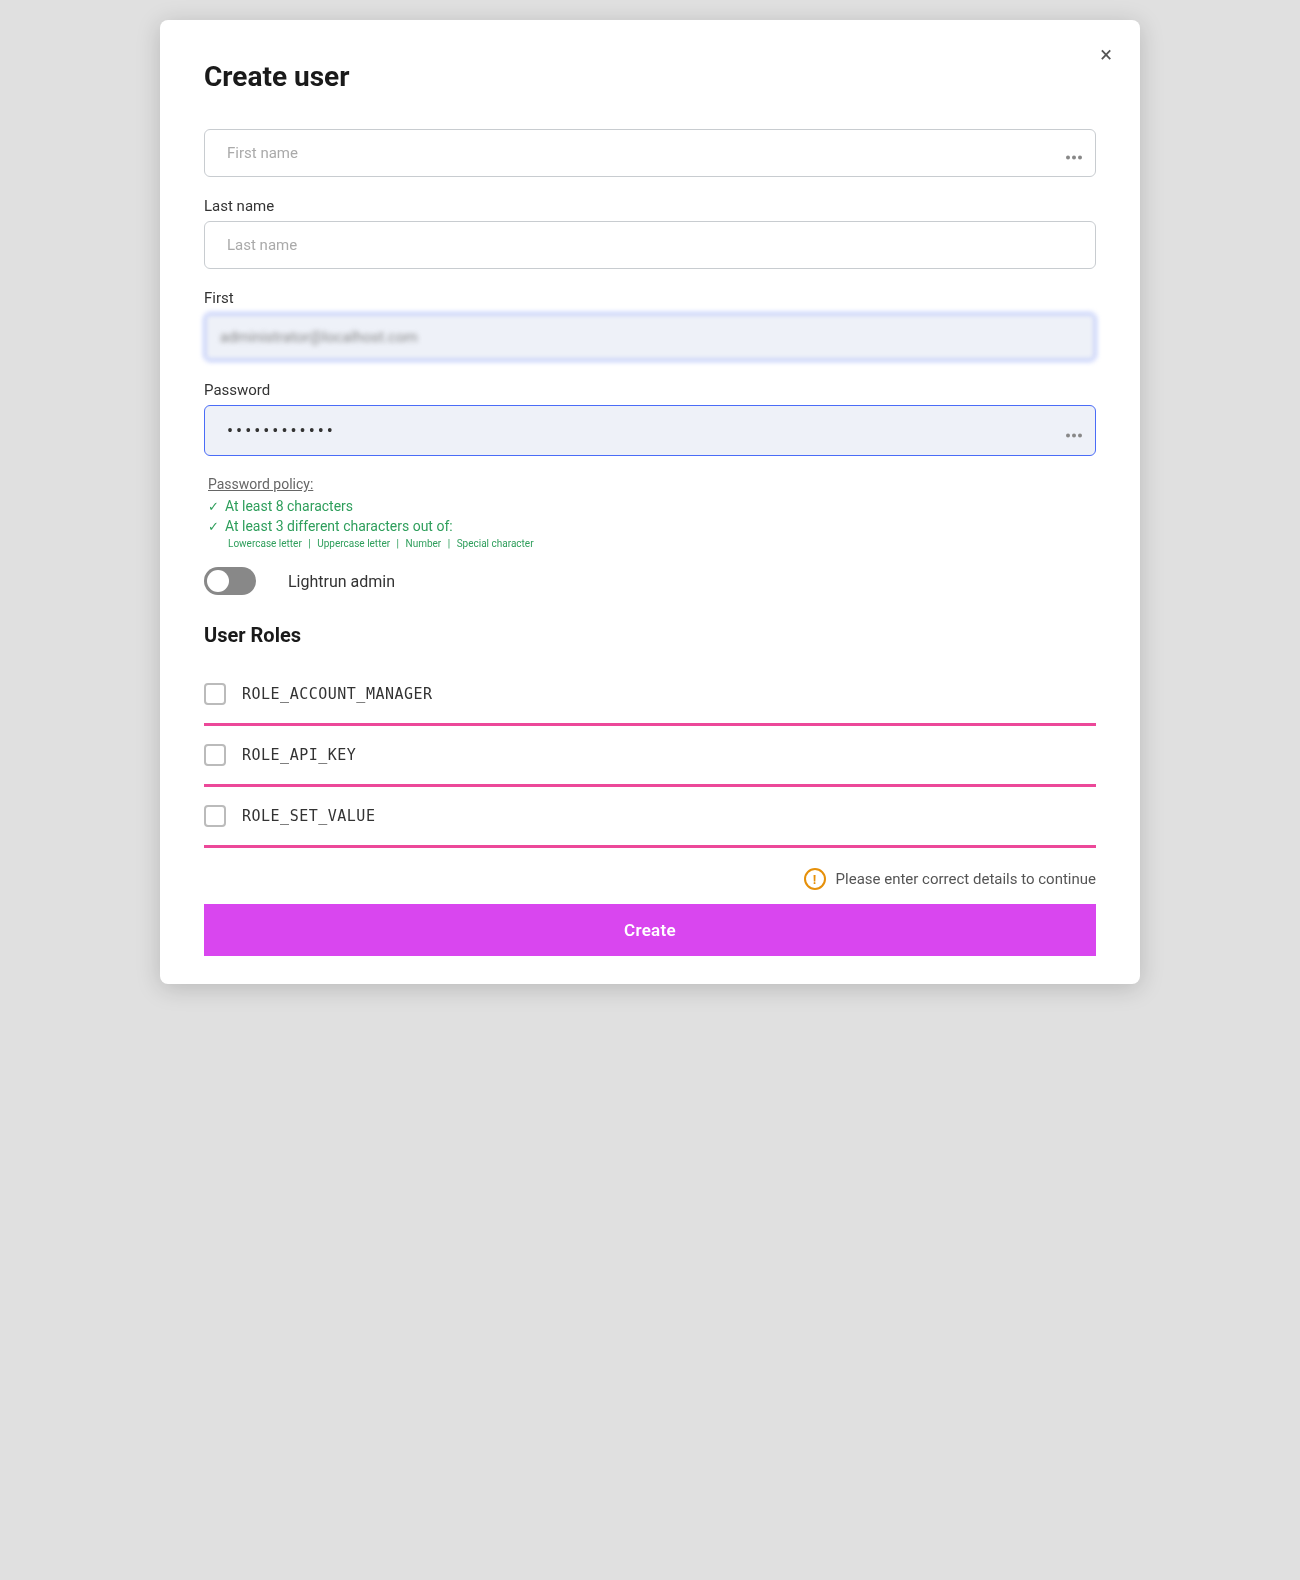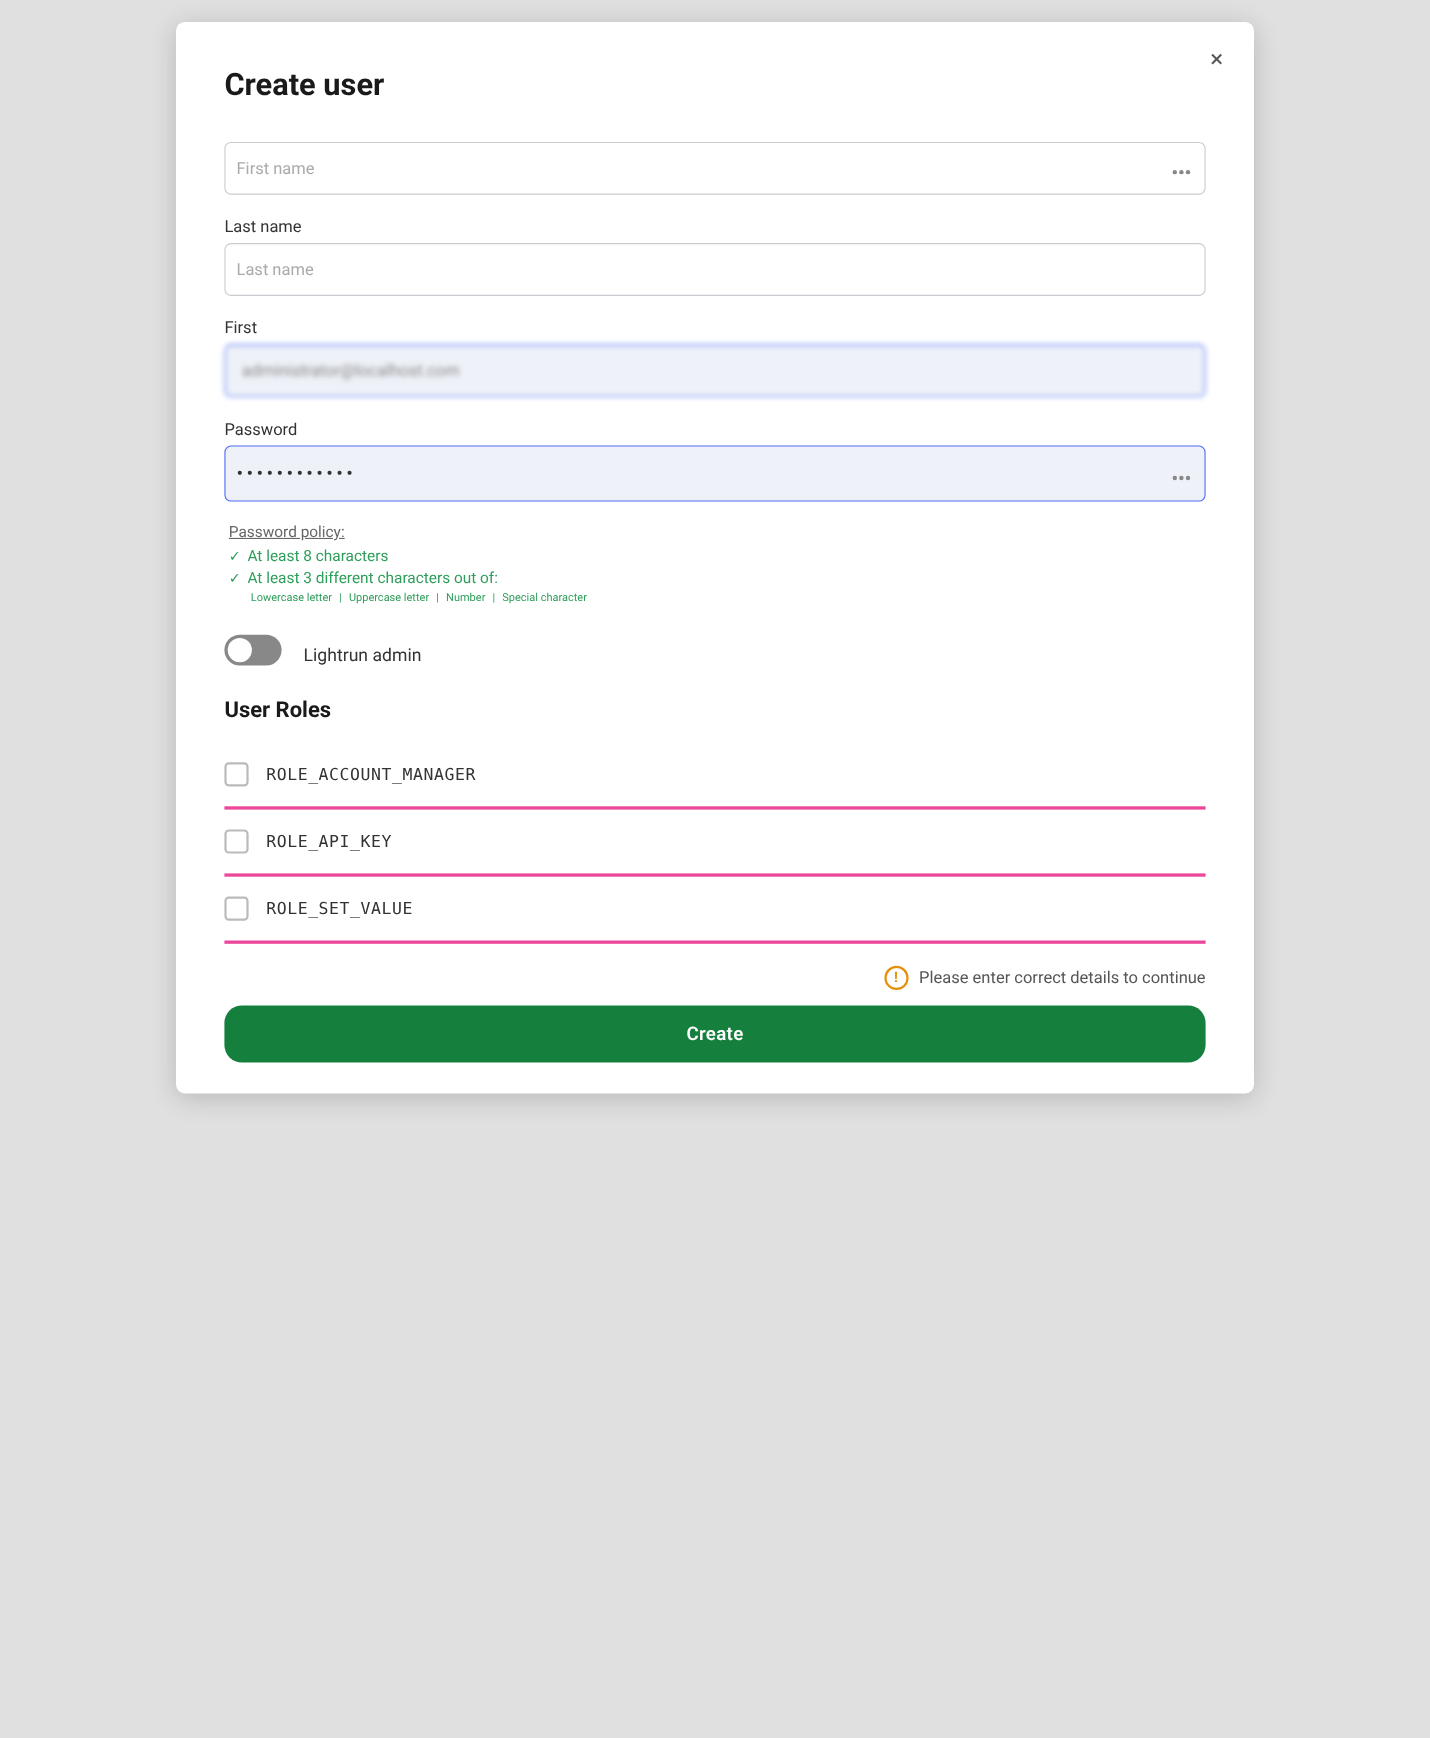--- a/index.html
+++ b/index.html
@@ -56,21 +56,21 @@
       font-size: 15px;
       color: #333;
       margin-bottom: 6px;
       font-weight: 400;
     }
 
     .form-input {
       width: 100%;
       border: 1.5px solid #c8ccd0;
       border-radius: 6px;
-      padding: 14px 10px;
+      padding: 14px 22px;
       font-size: 15px;
       color: #333;
       outline: none;
       background: #fff;
       position: relative;
     }
 
     .form-input::placeholder {
       color: #aaa;
     }
@@ -133,23 +133,23 @@
       margin-top: 2px;
     }
 
     .policy-sep {
       color: #2e9e5b;
       margin: 0 4px;
     }
 
     .toggle-row {
       display: flex;
-      align-items: flex-end;
-      gap: 20px;
-      margin: 28px 0 28px 0;
+      align-items: center;
+      gap: 32px;
+      margin: 18px 0 28px 0;
     }
 
     .toggle {
       position: relative;
       display: inline-block;
       width: 52px;
       height: 28px;
     }
 
     .toggle input {
@@ -256,24 +256,24 @@
     }
 
     .error-text {
       font-size: 15px;
       color: #555;
     }
 
     .create-btn {
       display: block;
       width: 100%;
-      background: #15803d;
+      background: #d946ef;
       color: white;
       border: none;
-      border-radius: 16px;
+      border-radius: 0;
       padding: 16px;
       font-size: 17px;
       font-weight: 600;
       cursor: pointer;
       text-align: center;
       letter-spacing: 0.3px;
     }
 
     .dots-icon {
       display: inline-flex;

